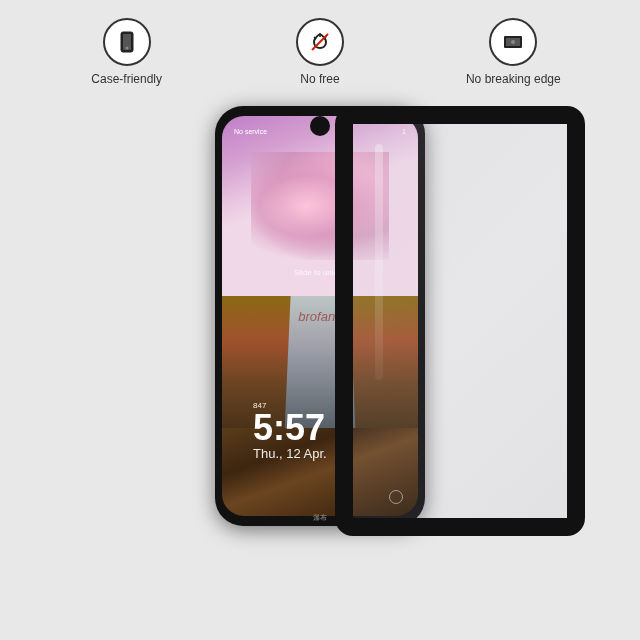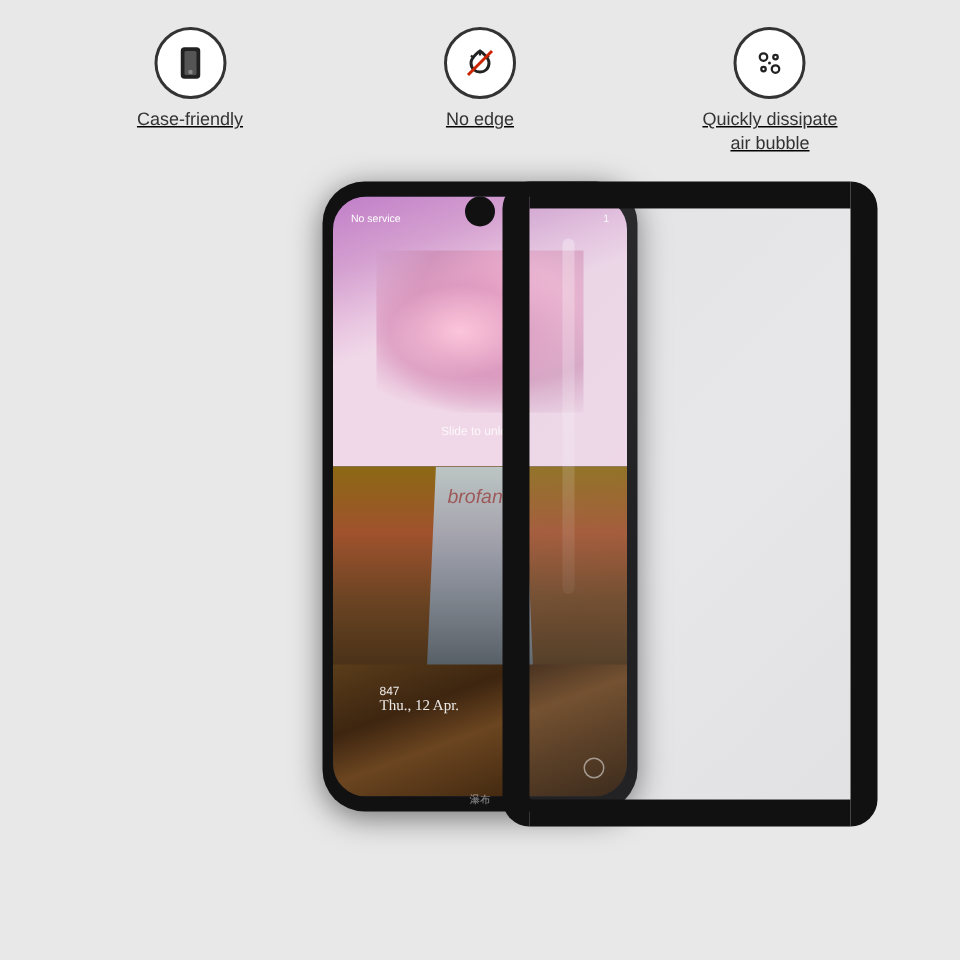--- a/index.html
+++ b/index.html
@@ -10,21 +10,20 @@
       font-family: Arial, sans-serif;
       overflow: hidden;
       position: relative;
     }
 
     .features-grid {
       display: grid;
       grid-template-columns: repeat(3, 1fr);
       gap: 0;
       padding: 10px 30px 5px 30px;
-      text-decoration: underline;
     }
 
     .feature-item {
       display: flex;
       flex-direction: column;
       align-items: center;
       padding: 8px 5px;
     }
 
     .feature-icon {
@@ -182,24 +181,23 @@
     }
 
     .time-large {
       font-size: 36px;
       font-weight: bold;
       color: #fff;
       line-height: 1;
     }
 
     .time-date {
-      font-size: 10px;
+      font-size: 13px;
       color: #fff;
       opacity: 0.9;
-      font-family: Liberation Serif, serif;
     }
 
     .camera-bottom {
       position: absolute;
       bottom: 12px;
       right: 15px;
       width: 14px;
       height: 14px;
       border: 1.5px solid rgba(255,255,255,0.5);
       border-radius: 50%;
@@ -325,36 +323,34 @@
   <div class="feature-item">
     <div class="feature-icon">
       <svg width="28" height="28" viewBox="0 0 28 28">
         <path d="M14 6 C14 6 8 10 8 14 C8 18 11 20 14 20 C17 20 20 18 20 14 C20 10 14 6 14 6Z" fill="none" stroke="#222" stroke-width="2"></path>
         <line x1="14" y1="6" x2="14" y2="9" stroke="#222" stroke-width="1.5"></line>
         <line x1="8" y1="9" x2="10" y2="11" stroke="#222" stroke-width="1.5"></line>
         <line x1="20" y1="9" x2="18" y2="11" stroke="#222" stroke-width="1.5"></line>
         <path d="M 6 22 L 22 6" stroke="#cc2200" stroke-width="2"></path>
       </svg>
     </div>
-    <span class="feature-label">No edge</span>
+    <span class="feature-label">No free</span>
   </div>
-
 
   <div class="feature-item">
     <div class="feature-icon">
       <svg width="28" height="28" viewBox="0 0 28 28">
-        <circle cx="10" cy="10" r="2.5" fill="none" stroke="#222" stroke-width="1.5"></circle>
-        <circle cx="18" cy="10" r="1.5" fill="none" stroke="#222" stroke-width="1.5"></circle>
-        <circle cx="10" cy="18" r="1.5" fill="none" stroke="#222" stroke-width="1.5"></circle>
-        <circle cx="18" cy="18" r="2.5" fill="none" stroke="#222" stroke-width="1.5"></circle>
-        <circle cx="14" cy="14" r="1" fill="#222"></circle>
+        <rect x="5" y="8" width="18" height="12" rx="1" fill="#222"></rect>
+        <rect x="7" y="10" width="14" height="8" rx="0.5" fill="#555"></rect>
+        <circle cx="14" cy="14" r="2" fill="#888"></circle>
       </svg>
     </div>
-    <span class="feature-label">Quickly dissipate<br>air bubble</span>
+    <span class="feature-label">No breaking edge</span>
   </div>
+
 </div>
 
 <div class="phone-container">
 
   <div class="phone-outer" style="margin-left:0; position:relative; z-index:2;">
     <div class="phone-notch"></div>
     <div class="phone-screen">
       <div class="phone-screen-content">
 
         <div class="sky-section">
@@ -370,20 +366,21 @@
           <span class="status-text">No service</span>
           <span class="status-text">1</span>
         </div>
 
         <div class="slide-text">Slide to unlock</div>
 
         <div class="watermark">brofans</div>
 
         <div class="time-display">
           <div class="time-small">   847</div>
+          <div class="time-large">5:57</div>
           <div class="time-date">Thu., 12 Apr.</div>
         </div>
 
         <div class="camera-bottom"></div>
       </div>
     </div>
     <span class="phone-bottom-label">瀑布</span>
   </div>
 
   <div class="glass-protector" style="position:absolute; right:55px; top:0; height:430px; width:250px; z-index:5; pointer-events:none;">

